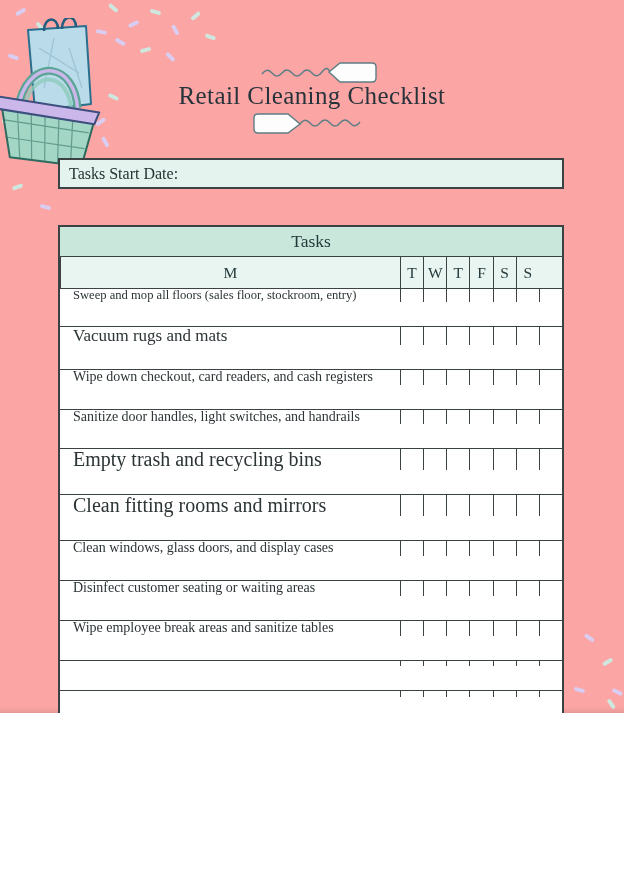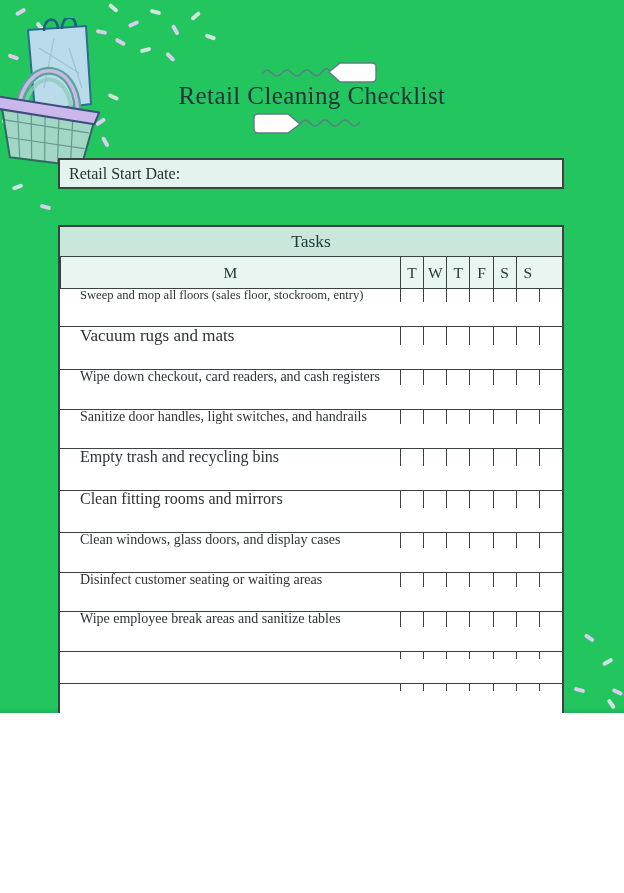--- a/index.html
+++ b/index.html
@@ -1,18 +1,18 @@
 <!DOCTYPE html>
 <html><head>
 <meta charset="utf-8">
 <style>
   html,body{margin:0;padding:0;background:#ffffff;}
   .page{
     position:relative;width:624px;height:713px;overflow:hidden;
-    background:#22c55e;
+    background:#fca5a5;
     font-family:"Liberation Serif","DejaVu Serif",serif;
     color:#2c3436;
   }
   .page::after{content:"";position:absolute;left:0;right:0;bottom:0;height:6px;
     background:linear-gradient(rgba(0,0,0,0),rgba(0,0,0,0.08));pointer-events:none;}
   
   .sprinkle{position:absolute;width:11px;height:3.5px;border-radius:3px;}
   
   .title{
     position:absolute;left:0;right:0;top:82px;text-align:center;
@@ -43,24 +43,24 @@
   .t-sub{
     height:31px;flex:0 0 31px;background:#e8f5f0;border-bottom:1.7px solid #3b4244;
     display:grid;grid-template-columns:340px repeat(7,1fr);
   }
   .t-sub .daily{display:flex;align-items:center;justify-content:center;font-size:16.5px;color:#24393b;}
   .day-head{border-left:1.6px solid #3b4244;display:flex;align-items:center;justify-content:center;
     font-size:15.5px;color:#24393b;}
   .t-body{flex:1;display:flex;flex-direction:column;}
   .trow{flex:1;display:grid;grid-template-columns:340px repeat(7,1fr);}
   .trow + .trow{border-top:1.6px solid #3b4244;margin-top:24px;}
-  .task-cell{display:flex;align-items:center;padding-left:20px;padding-right:2px;color:#2c3436;line-height:1.05;}
+  .task-cell{display:flex;align-items:center;padding-left:13px;padding-right:2px;color:#2c3436;line-height:1.05;}
   .task-cell.sm{font-size:12.6px;}
   .task-cell.md{font-size:14px;}
-  .task-cell.md2{font-size:16px;}
+  .task-cell.md2{font-size:20px;}
   .task-cell.lg{font-size:17px;}
   .day-cell{border-left:1.6px solid #3b4244;background:#fff;}
   
   .illus{position:absolute;}
   .illus-basket{left:-6px;top:18px;z-index:1;}
   .illus-bag{left:4px;top:782px;z-index:6;}
   .illus-rack{left:516px;top:760px;z-index:6;}
 </style>
 </head>
 <body>
@@ -127,21 +127,21 @@
     <path d="M82,5 L114,5 Q118,5 118,9 L118,20 Q118,24 114,24 L82,24 L71,14 Z" fill="#fdfdfd" stroke="#5d7e85" stroke-width="1.4"></path>
   </svg>
   <div class="title">Retail Cleaning Checklist</div>
   <svg class="deco deco-bottom" width="122" height="28" viewBox="0 0 122 28">
     <path d="M8,4 L38,4 L50,14 L38,23 L8,23 Q4,23 4,19 L4,8 Q4,4 8,4 Z" fill="#fdfdfd" stroke="#5d7e85" stroke-width="1.4"></path>
     <path d="M50,14 q5,-7 10,-1 t10,0 t10,0 t10,0 t10,0 t10,-1" fill="none" stroke="#5d7e85" stroke-width="1.4"></path>
   </svg>
 
   <div class="info-box">
     <div class="info-row">
-      <span>Retail Start Date:</span>
+      <span>Tasks Start Date:</span>
       <span class="fill"></span>
     </div>
   </div>
 
   <div class="checklist">
     <div class="t-title">Tasks</div>
     <div class="t-sub">
     <div class="day-head">M</div>
         <div class="day-head">T</div>
         <div class="day-head">W</div>

